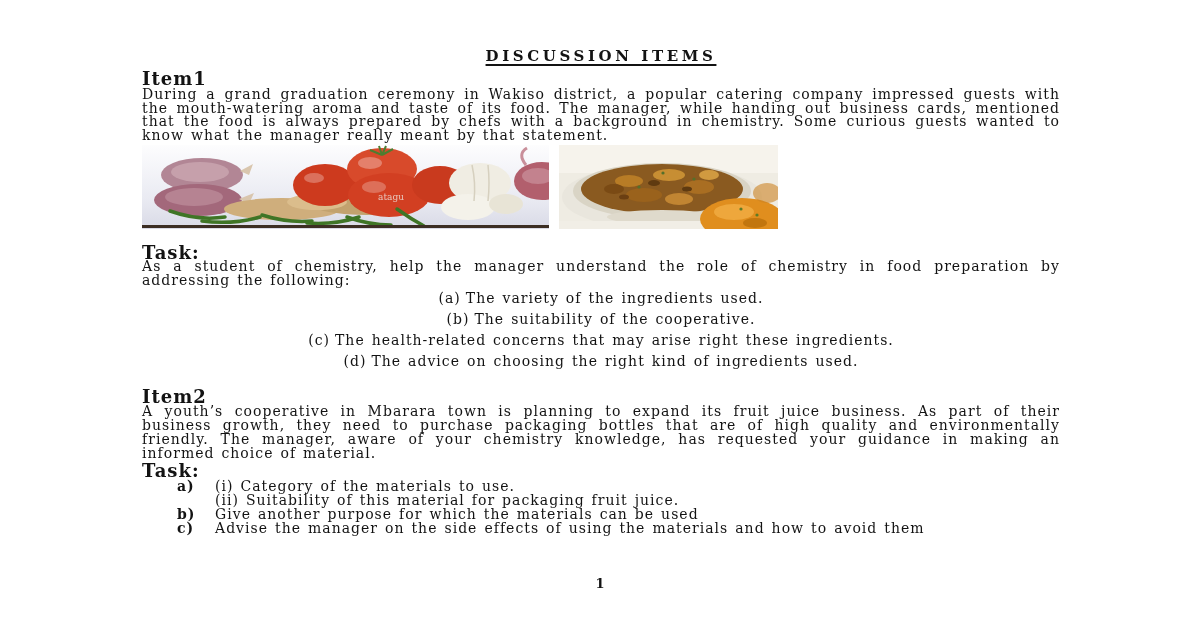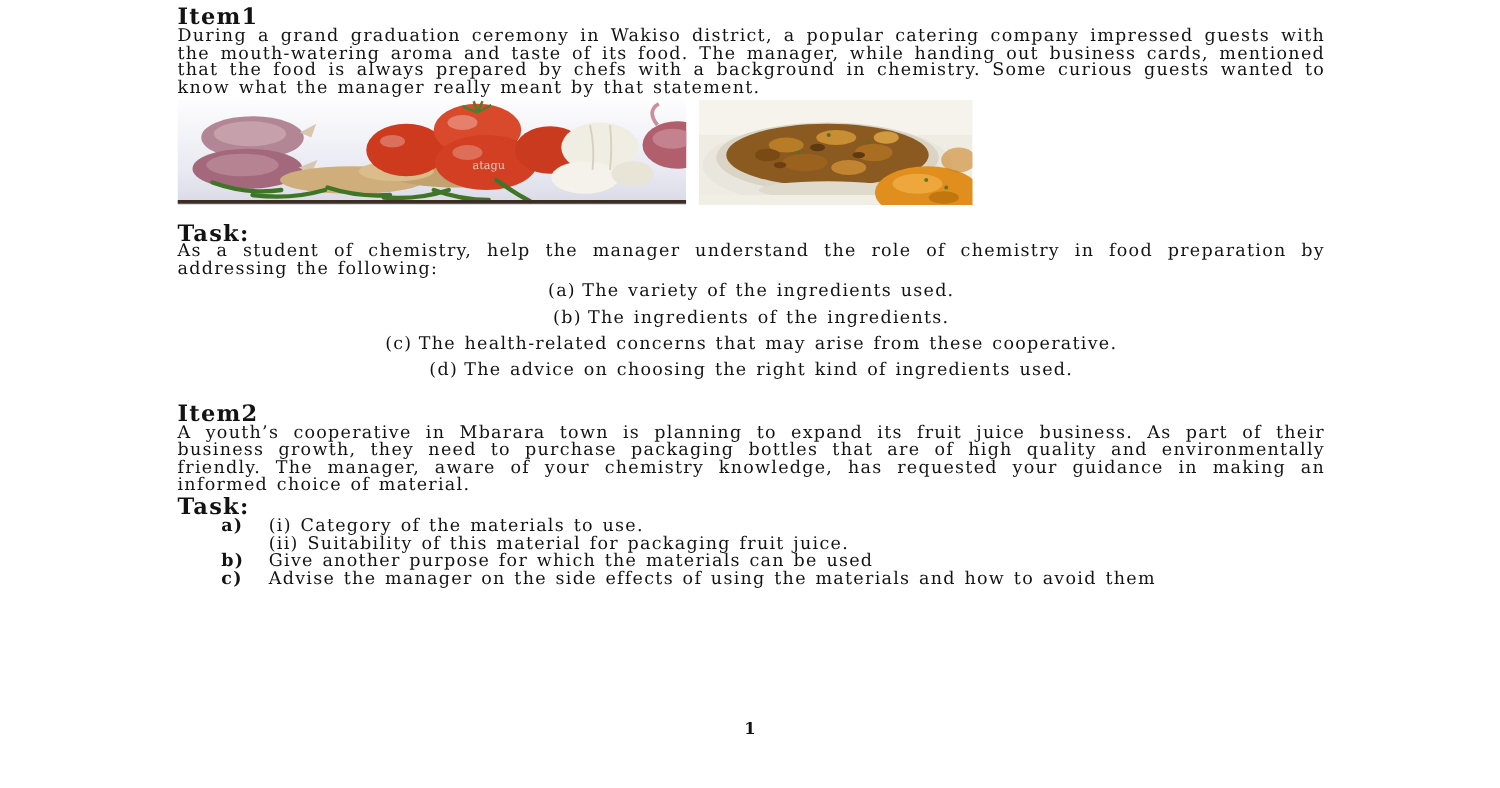--- a/index.html
+++ b/index.html
@@ -42,20 +42,23 @@
   .pagenum {
     position:absolute; left:0; right:0; top:576px; text-align:center;
     font-weight:bold; font-size:13px;
   }
 </style>
 </head>
 <body>
 
 <div class="content">
 
+  <div class="doc-title">
+    <span class="tt">DISCUSSION ITEMS</span>
+  </div>
 
   <div class="hword mt7">Item1</div>
 
   <p class="bodytxt">During a grand graduation ceremony in Wakiso district, a popular catering company impressed guests with the mouth-watering aroma and taste of its food. The manager, while handing out business cards, mentioned that the food is always prepared by chefs with a background in chemistry. Some curious guests wanted to know what the manager really meant by that statement.</p>
 
   <div class="photos">
     <svg width="407" height="84" viewBox="0 0 407 84" role="img">
       <defs>
         <linearGradient id="vbg" x1="0" y1="0" x2="0" y2="1">
           <stop offset="0" stop-color="#fdfdfe"></stop>
@@ -141,22 +144,22 @@
         <circle cx="198" cy="70" r="1.6" fill="#5d7b26"></circle>
         <ellipse cx="208" cy="48" rx="14" ry="10" fill="#cc8424" opacity="0.6"></ellipse>
       </g>
     </svg>
   </div>
 
   <div class="hword mt17">Task:</div>
   <p class="tasktxt">As a student of chemistry, help the manager understand the role of chemistry in food preparation by addressing the following:</p>
 
   <p class="opt first"><span class="mk">(a)</span><span>The variety of the ingredients used.</span></p>
-  <p class="opt"><span class="mk">(b)</span><span>The ingredients of the ingredients.</span></p>
-  <p class="opt"><span class="mk">(c)</span><span>The health-related concerns that may arise from these cooperative.</span></p>
+  <p class="opt"><span class="mk">(b)</span><span>The suitability of the cooperative.</span></p>
+  <p class="opt"><span class="mk">(c)</span><span>The health-related concerns that may arise right these ingredients.</span></p>
   <p class="opt"><span class="mk">(d)</span><span>The advice on choosing the right kind of ingredients used.</span></p>
 
   <div class="hword mt17" style="margin-top:21px;">Item2</div>
   <p class="bodytxt mt1">A youth’s cooperative in Mbarara town is planning to expand its fruit juice business. As part of their business growth, they need to purchase packaging bottles that are of high quality and environmentally friendly. The manager, aware of your chemistry knowledge, has requested your guidance in making an informed choice of material.</p>
 
   <div class="hword mt1" style="margin-top:3px;">Task:</div>
 
   <div class="list2">
     <div class="l2row">
       <span class="mk2">a)</span>

